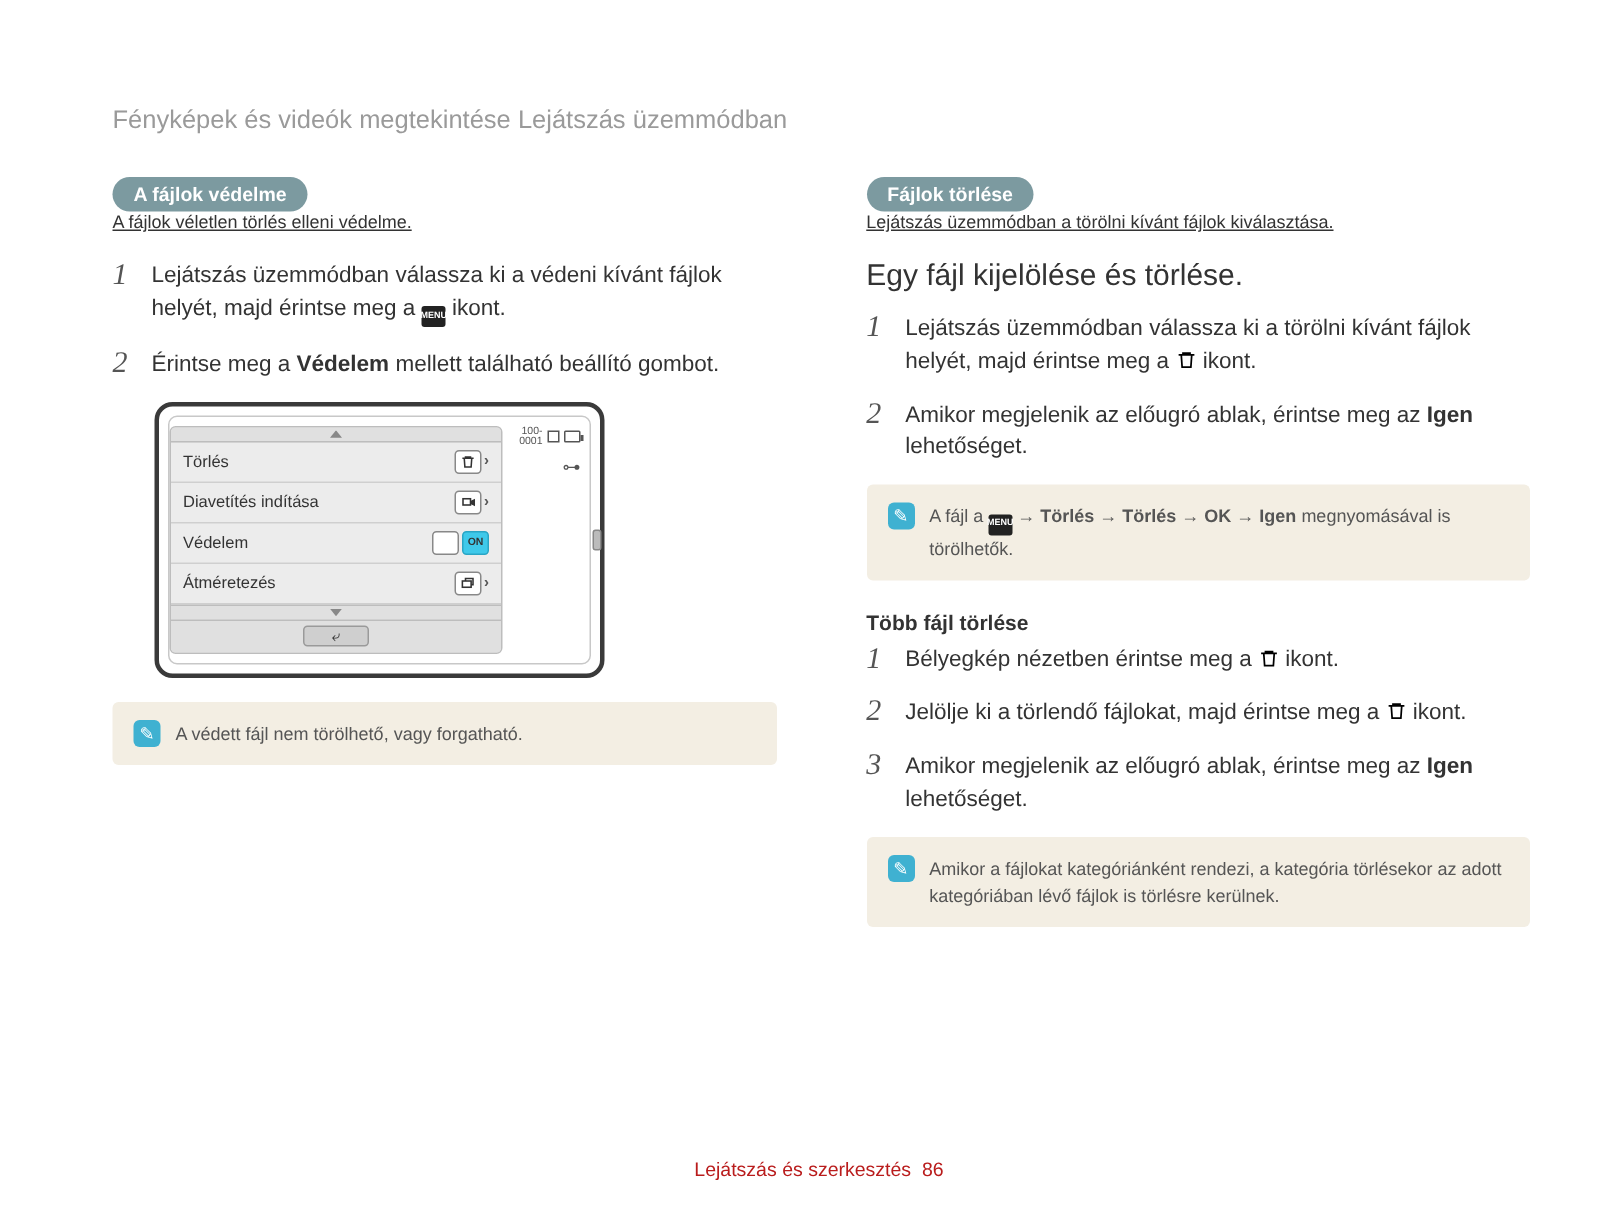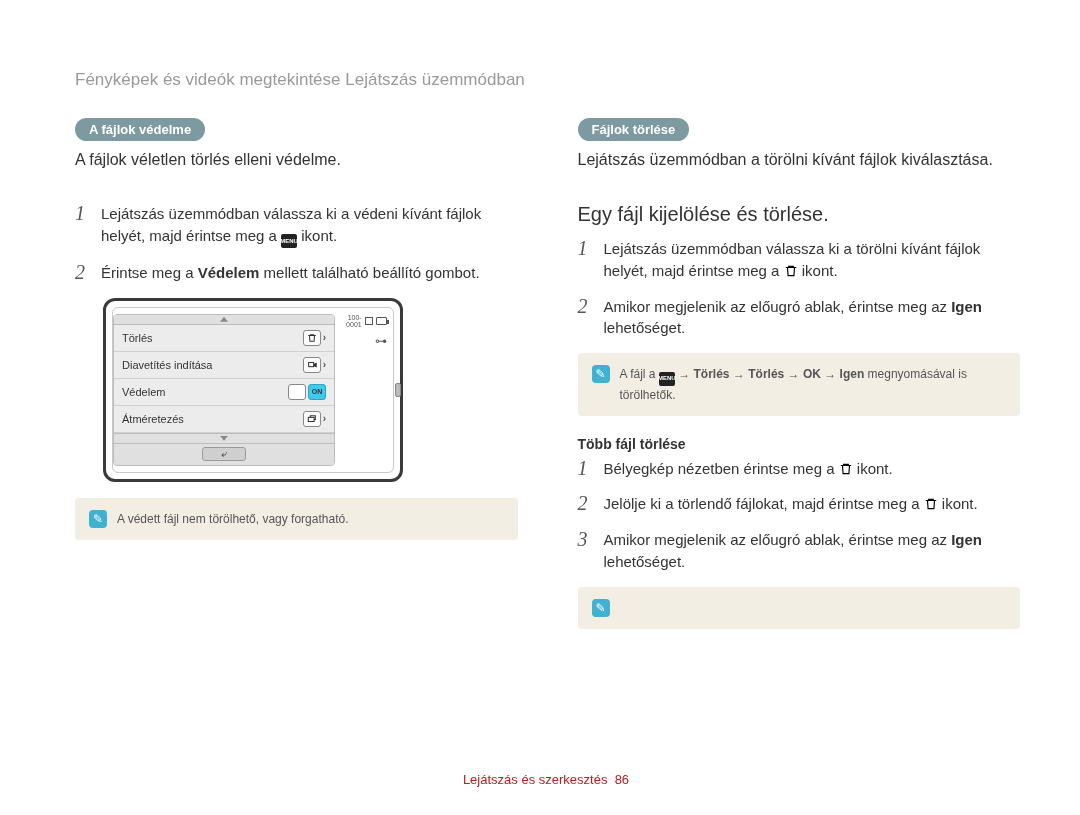--- a/index.html
+++ b/index.html
@@ -28,25 +28,25 @@
     min-width: 0;
   }
   .section-pill {
     display: inline-block;
     background: #7c9aa0;
     color: #fff;
     font-weight: bold;
     font-size: 13px;
     padding: 4px 14px;
     border-radius: 12px;
-    margin-bottom: 10px;
   }
   .section-intro {
-    font-size: 16px;
-    margin-bottom: 34px;
+    font-size: 12px;
+    margin-bottom: 18px;
+    text-decoration: underline;
   }
   .steps { list-style: none; }
   .step {
     display: flex;
     gap: 10px;
     margin-bottom: 14px;
   }
   .step .num {
     font-family: Georgia, 'Times New Roman', serif;
     font-style: italic;
@@ -411,20 +411,21 @@
         <li class="step">
           <span class="num">3</span>
           <span class="txt">
             <span>Amikor megjelenik az előugró ablak, érintse meg az </span><span class="bold">Igen</span><span> lehetőséget.</span>
           </span>
         </li>
       </ol>
 
       <div class="note">
         <span class="note-icon">✎</span>
+        <span class="note-body">Amikor a fájlokat kategóriánként rendezi, a kategória törlésekor az adott kategóriában lévő fájlok is törlésre kerülnek.</span>
       </div>
     </div>
   </div>
 </div>
 
 <div class="footer">
   <span>Lejátszás és szerkesztés</span>&nbsp;&nbsp;<span>86</span>
 </div>
 
 </body></html>

